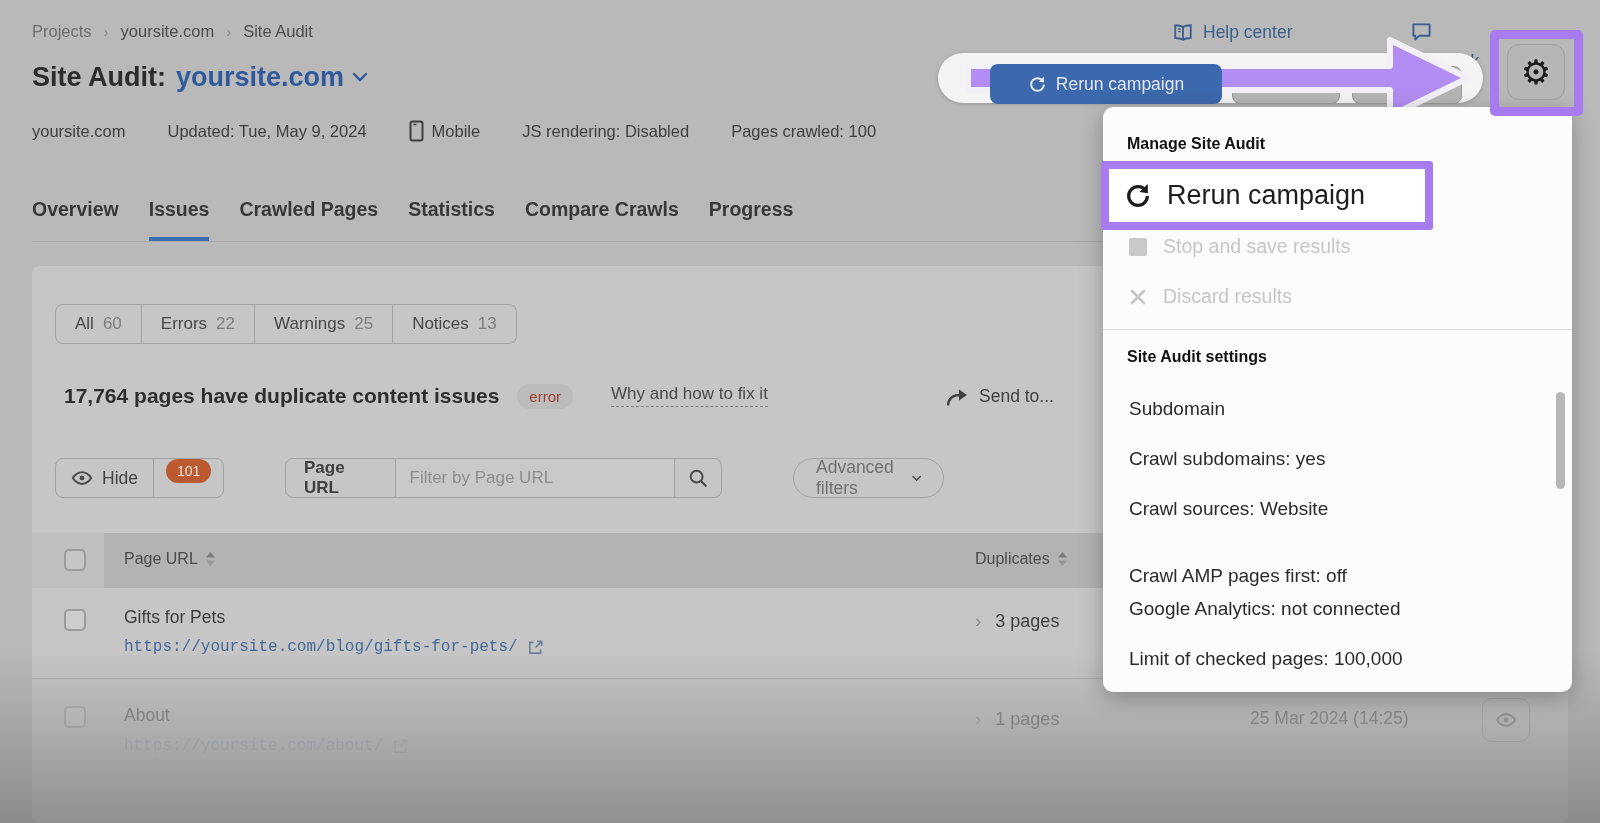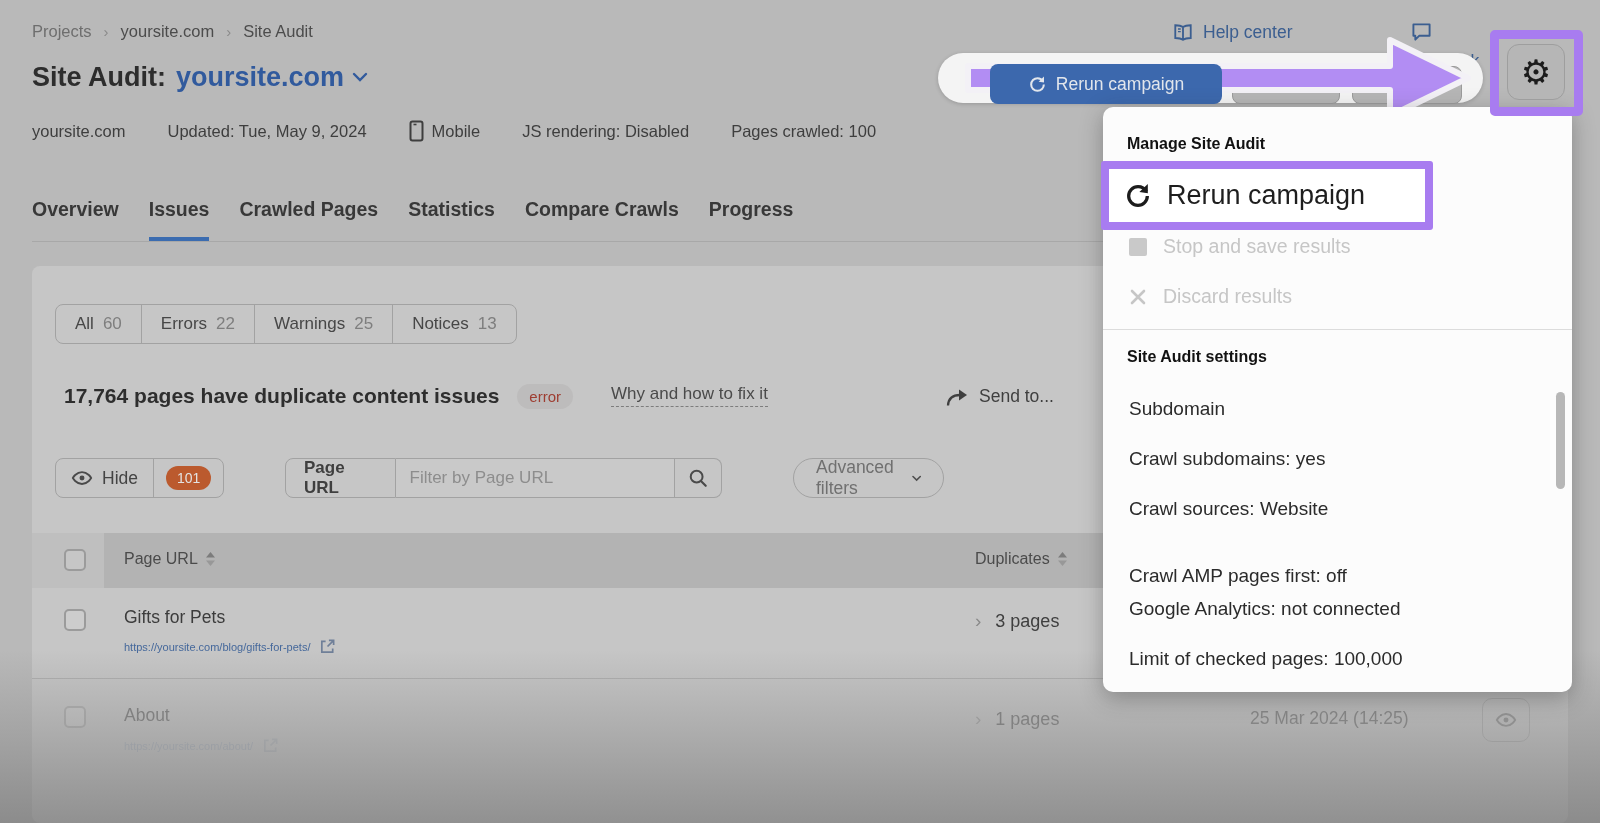--- a/index.html
+++ b/index.html
@@ -55,38 +55,38 @@
 
   .issue-row { position:absolute; left:32px; top:118px; display:flex; align-items:flex-start; }
   .issue-headline { font-size:21px; font-weight:bold; color:#2e2e2e; }
   .error-badge { margin-left:18px; background:#bdbcbc; color:#9e3d31; font-size:15px; padding:4px 12px; border-radius:13px; }
   .fix-link { margin-left:38px; font-size:17px; color:#4a4a4a; border-bottom:1.5px dashed #7d7d7d; padding-bottom:2px; cursor:pointer; }
   .send-to { position:absolute; left:913px; top:120px; display:flex; align-items:center; gap:10px; font-size:17.5px; color:#3f3f3f; cursor:pointer; white-space:nowrap; }
 
   .toolbar { position:absolute; left:23px; top:192px; height:40px; display:flex; }
   .hide-group { display:flex; align-items:center; border:1px solid #a2a2a2; border-radius:8px; height:40px; cursor:pointer; }
   .hide-seg { display:flex; align-items:center; gap:9px; padding:0 15px; height:100%; color:#444; font-size:17.5px; }
-  .hide-badge-seg { border-left:1px solid #a2a2a2; padding:0 12px; display:flex; align-items:center; height:100%; }
+  .hide-badge-seg { border-left:1px solid #a2a2a2; padding:0 12px; display:flex; align-items:flex-start; height:100%; }
   .hide-badge { background:#bb5a2e; color:#e3e3e3; font-size:14px; padding:4px 11px; border-radius:12px; }
   .pageurl-group { position:absolute; left:230px; top:0; display:flex; height:40px; }
   .pageurl-label { display:flex; align-items:center; padding:0 18px; border:1px solid #a2a2a2; border-radius:8px 0 0 8px; font-size:17px; font-weight:600; color:#3f3f3f; }
   .pageurl-input { width:306px; border:1px solid #a2a2a2; border-left:none; background:#c9c9c9; padding:0 14px; font-size:17px; color:#555; font-family:"Liberation Sans", sans-serif; outline:none; }
   .pageurl-input::placeholder { color:#8d8d8d; }
   .search-seg { width:52px; border:1px solid #a2a2a2; border-left:none; border-radius:0 8px 8px 0; display:flex; align-items:center; justify-content:center; cursor:pointer; }
   .adv-filters { position:absolute; left:738px; top:0; height:40px; display:flex; align-items:center; gap:13px; padding:0 22px; border:1px solid #a2a2a2; border-radius:20px; font-size:17.5px; color:#707070; cursor:pointer; }
 
   
   .thead { position:absolute; left:0; top:267px; width:1536px; height:55px; background:#b3b3b3; }
   .thead-cbcell { position:absolute; left:0; top:0; width:72px; height:55px; background:#bfbfbf; }
   .checkbox { width:22px; height:22px; border:2px solid #9b9b9b; border-radius:5px; background:rgba(255,255,255,.12); cursor:pointer; }
   .th-label { display:flex; align-items:center; gap:7px; font-size:16px; color:#4b4b4b; }
   .sort-icon { display:inline-flex; flex-direction:column; gap:1px; }
   .trow { position:absolute; left:0; width:1536px; }
   .row-title { font-size:17.5px; color:#3c3c3c; }
-  .row-url { display:flex; align-items:center; gap:9px; font-size:11px; color:#45689b; cursor:pointer; }
+  .row-url { display:flex; align-items:center; gap:9px; font-size:16px; color:#45689b; cursor:pointer;font-family:Liberation Mono, monospace; }
   .dup-cell { position:absolute; left:943px; display:flex; align-items:center; gap:14px; font-size:18px; color:#3f3f3f; }
   .dup-chevron { color:#8a8a8a; font-size:19px; }
   .row-divider { position:absolute; left:0; width:1536px; border-top:1px solid #aeaeae; }
   .date-cell { position:absolute; left:1218px; font-size:17.5px; color:#4a4a4a; }
   .eye-btn { position:absolute; left:1450px; width:48px; height:44px; border:1.5px solid #9e9e9e; border-radius:10px; display:flex; align-items:center; justify-content:center; cursor:pointer; }
 
   .faded { opacity:.5; }
   .ultra-faint { opacity:.35; }
 
   

